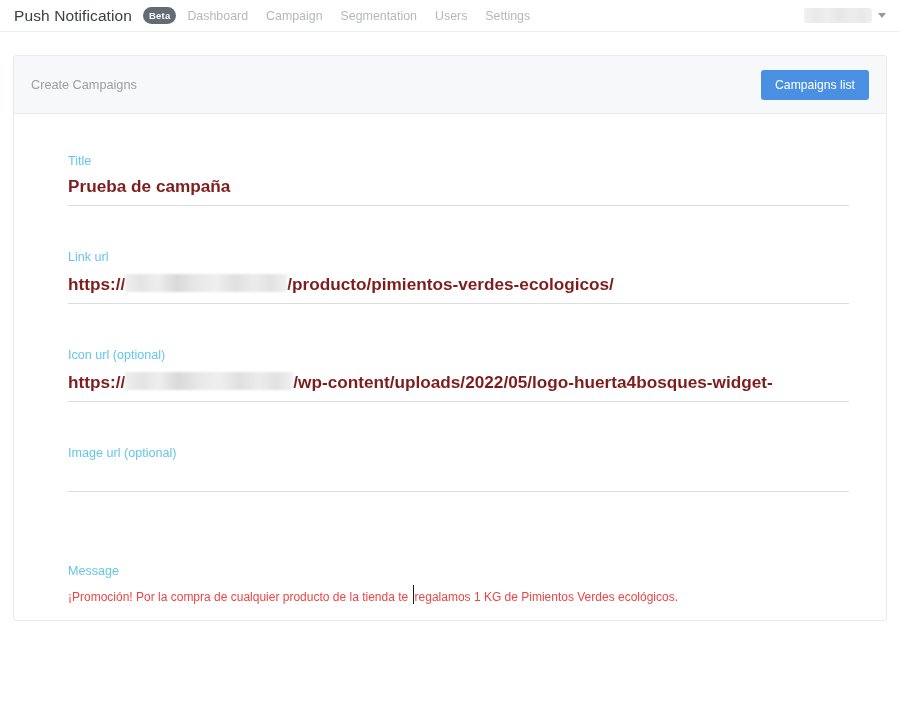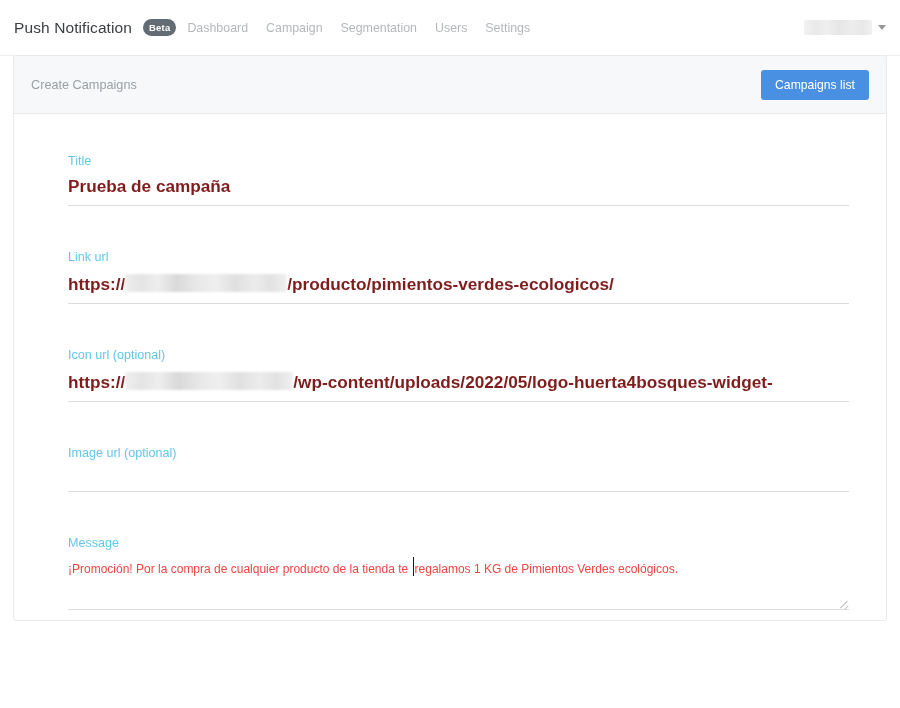--- a/index.html
+++ b/index.html
@@ -7,21 +7,21 @@
     margin: 0; padding: 0;
     width: 900px; height: 708px;
     background: #ffffff;
     font-family: "Liberation Sans", sans-serif;
     -webkit-font-smoothing: antialiased;
   }
   body { overflow: hidden; position: relative; }
 
   
   .navbar {
-    height: 56px;
+    height: 32px;
     display: flex;
     align-items: center;
     padding: 0 14px 0 14px;
     background: #ffffff;
     border-bottom: 1px solid #eceeef;
     position: relative;
   }
   .brand {
     font-size: 15.5px;
     color: #3c4043;
@@ -160,20 +160,21 @@
        #e8e8e8 44%, #efefef 56%, #e0e0e0 68%, #ececec 80%,
        #e2e2e2 90%, #f0f0f0 100%);
     filter: blur(0.8px);
   }
   .redact-link  { width: 162px; }
   .redact-icon  { width: 168px; }
 
   
   .msg-box {
     position: relative;
+    margin-top: 28px;
   }
   .msg-text {
     font-size: 12px;
     color: #ef4444;
     line-height: 1.82;
     padding-bottom: 28px;
     white-space: normal;
     position: relative;
   }
   .caret {

